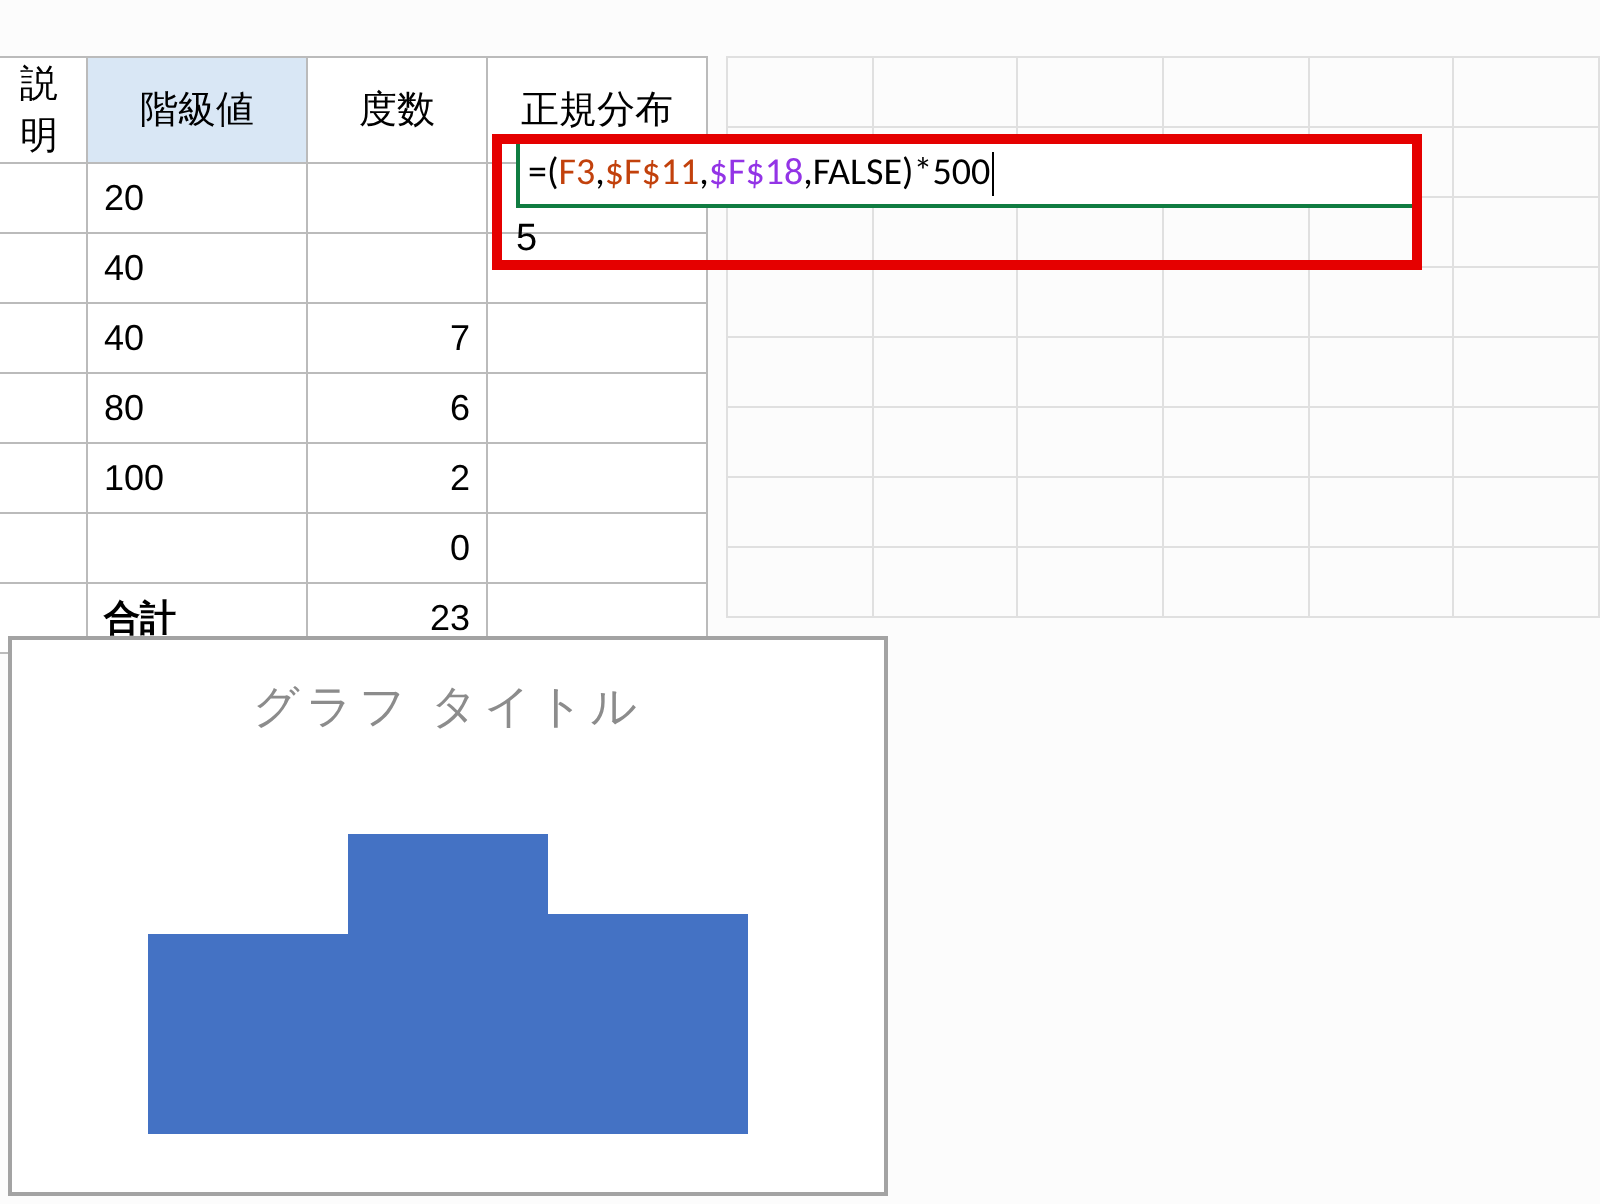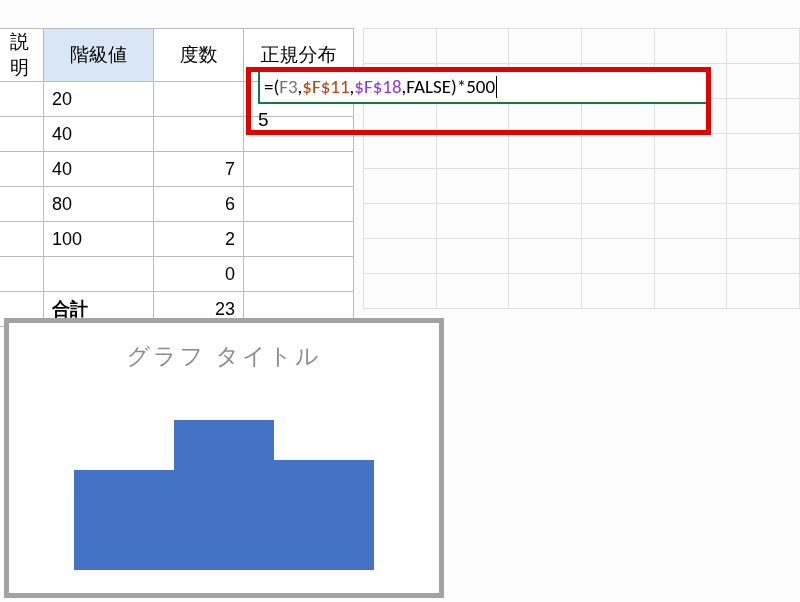--- a/index.html
+++ b/index.html
@@ -69,41 +69,41 @@
       border: 2px solid #107c41;
       display: flex;
       align-items: center;
       padding: 0 4px;
       font-size: 19px;
       font-family: Calibri, Arial, sans-serif;
       white-space: nowrap;
     }
     
     .formula-cell .tok-black { color: #000; }
-    .formula-cell .tok-blue { color: #737373; }
+    .formula-cell .tok-blue { color: #c2410c; }
     .formula-cell .tok-green { color: #c2410c; }
     .formula-cell .tok-purple { color: #9334e6; }
     
     .cursor-line {
       display: inline-block;
       width: 1px;
       height: 22px;
       background: #000;
       margin-left: 1px;
       vertical-align: middle;
     }
     
     .chart-area {
       position: absolute;
       top: 318px;
       left: 4px;
       width: 440px;
       height: 280px;
       background: #fff;
-      border: 5px solid #a3a3a3;
+      border: 2px solid #a3a3a3;
     }
     
     .chart-title {
       text-align: center;
       color: #8c8c8c;
       font-size: 23px;
       letter-spacing: 3px;
       padding: 18px 0;
       font-weight: normal;
     }

